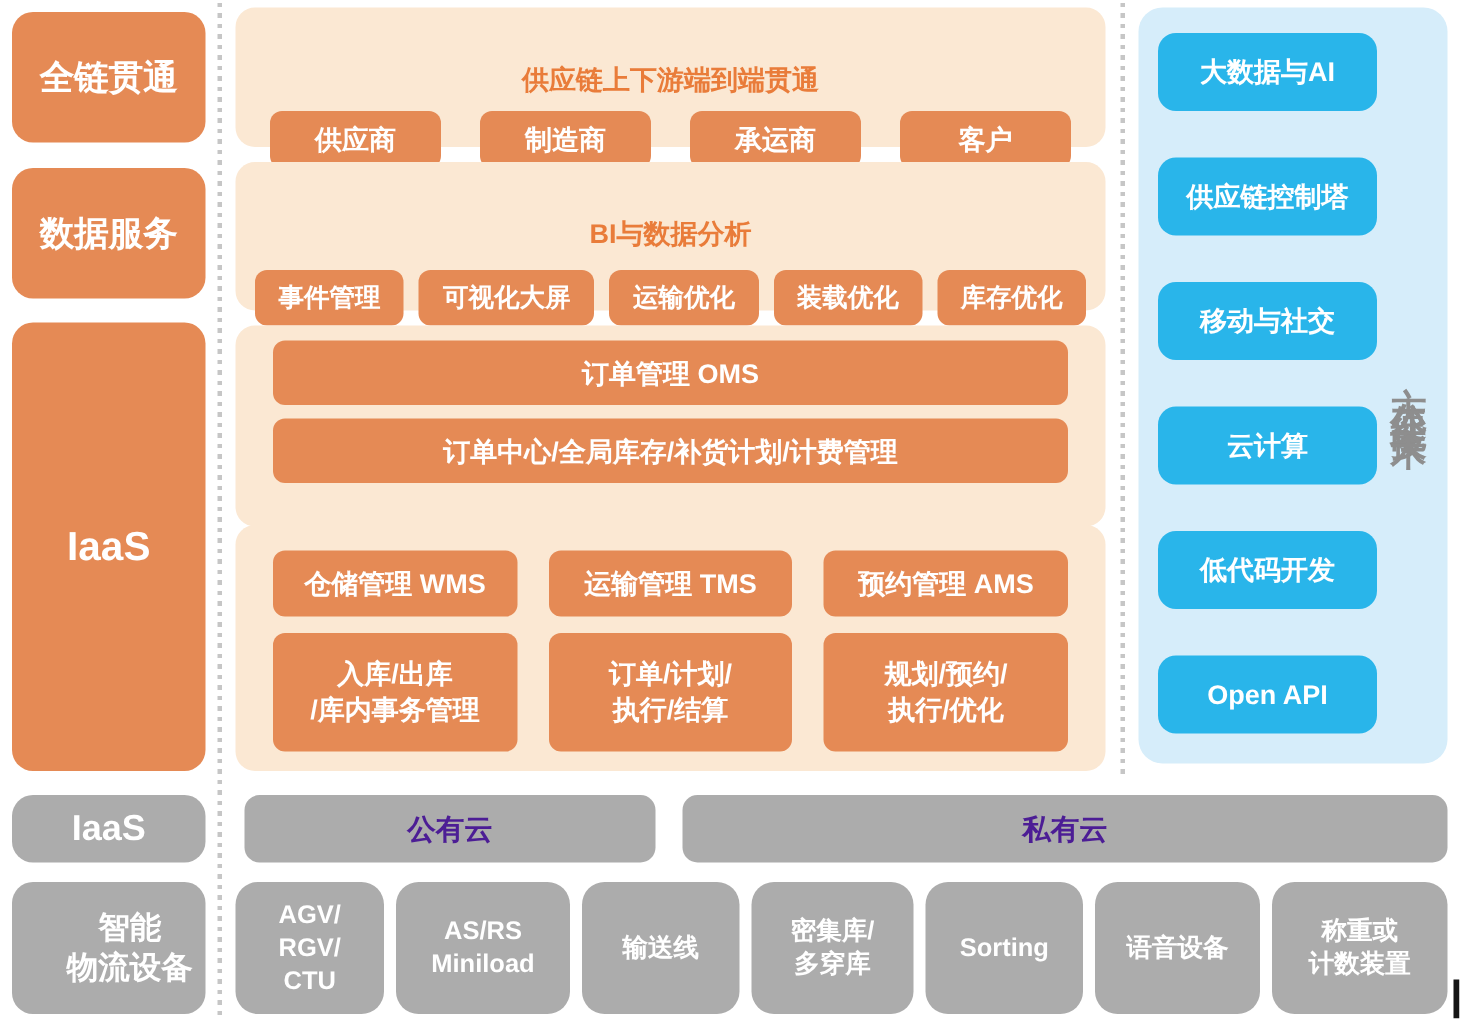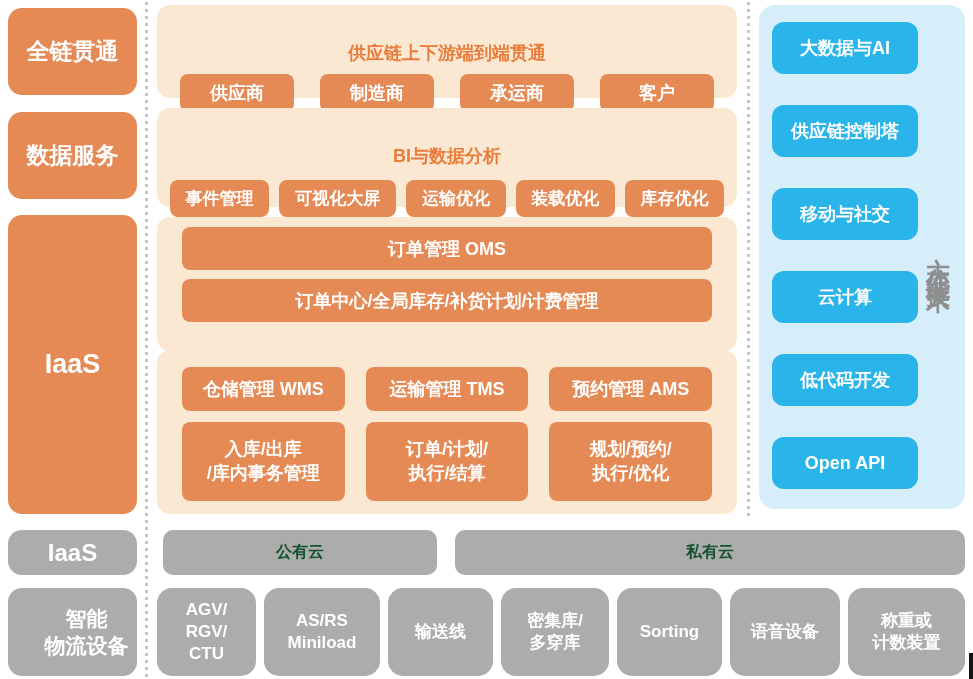--- a/index.html
+++ b/index.html
@@ -54,21 +54,21 @@
   #rp{position:absolute;left:759px;top:5px;width:206px;height:504px;background:var(--light_blue);border-radius:16px;}
   .bcol{position:absolute;left:13px;top:17px;display:flex;flex-direction:column;gap:31px;}
   .bbtn{width:146px;height:52px;border-radius:12px;background:var(--blue);color:#fff;
     font-weight:bold;font-size:18px;display:flex;align-items:center;justify-content:center;}
   #vlabel{position:absolute;right:11px;top:50%;transform:translateY(-50%);
     writing-mode:vertical-rl;letter-spacing:6px;color:var(--label_gray);
     font-weight:bold;font-size:24px;}
 
   
   .gbar{position:absolute;top:530px;height:45px;background:var(--gray);border-radius:10px;
-    color:#14532d;font-weight:bold;font-size:16px;text-align:right;}
+    color:#4c1d95;font-weight:bold;font-size:19px;text-align:right;}
   #pub-cloud{left:163px;width:274px;}
   #priv-cloud{left:455px;width:510px;}
   #devrow{position:absolute;left:157px;top:588px;width:808px;height:88px;display:flex;gap:8px;}
   .gbox{background:var(--gray);border-radius:15px;color:#fff;font-weight:bold;font-size:17px;
     display:flex;align-items:center;justify-content:center;text-align:center;}
   #devrow>:nth-child(1){flex:99;}
   #devrow>:nth-child(2){flex:116;}
   #devrow>:nth-child(3){flex:105;}
   #devrow>:nth-child(4){flex:108;}
   #devrow>:nth-child(5){flex:105;}

